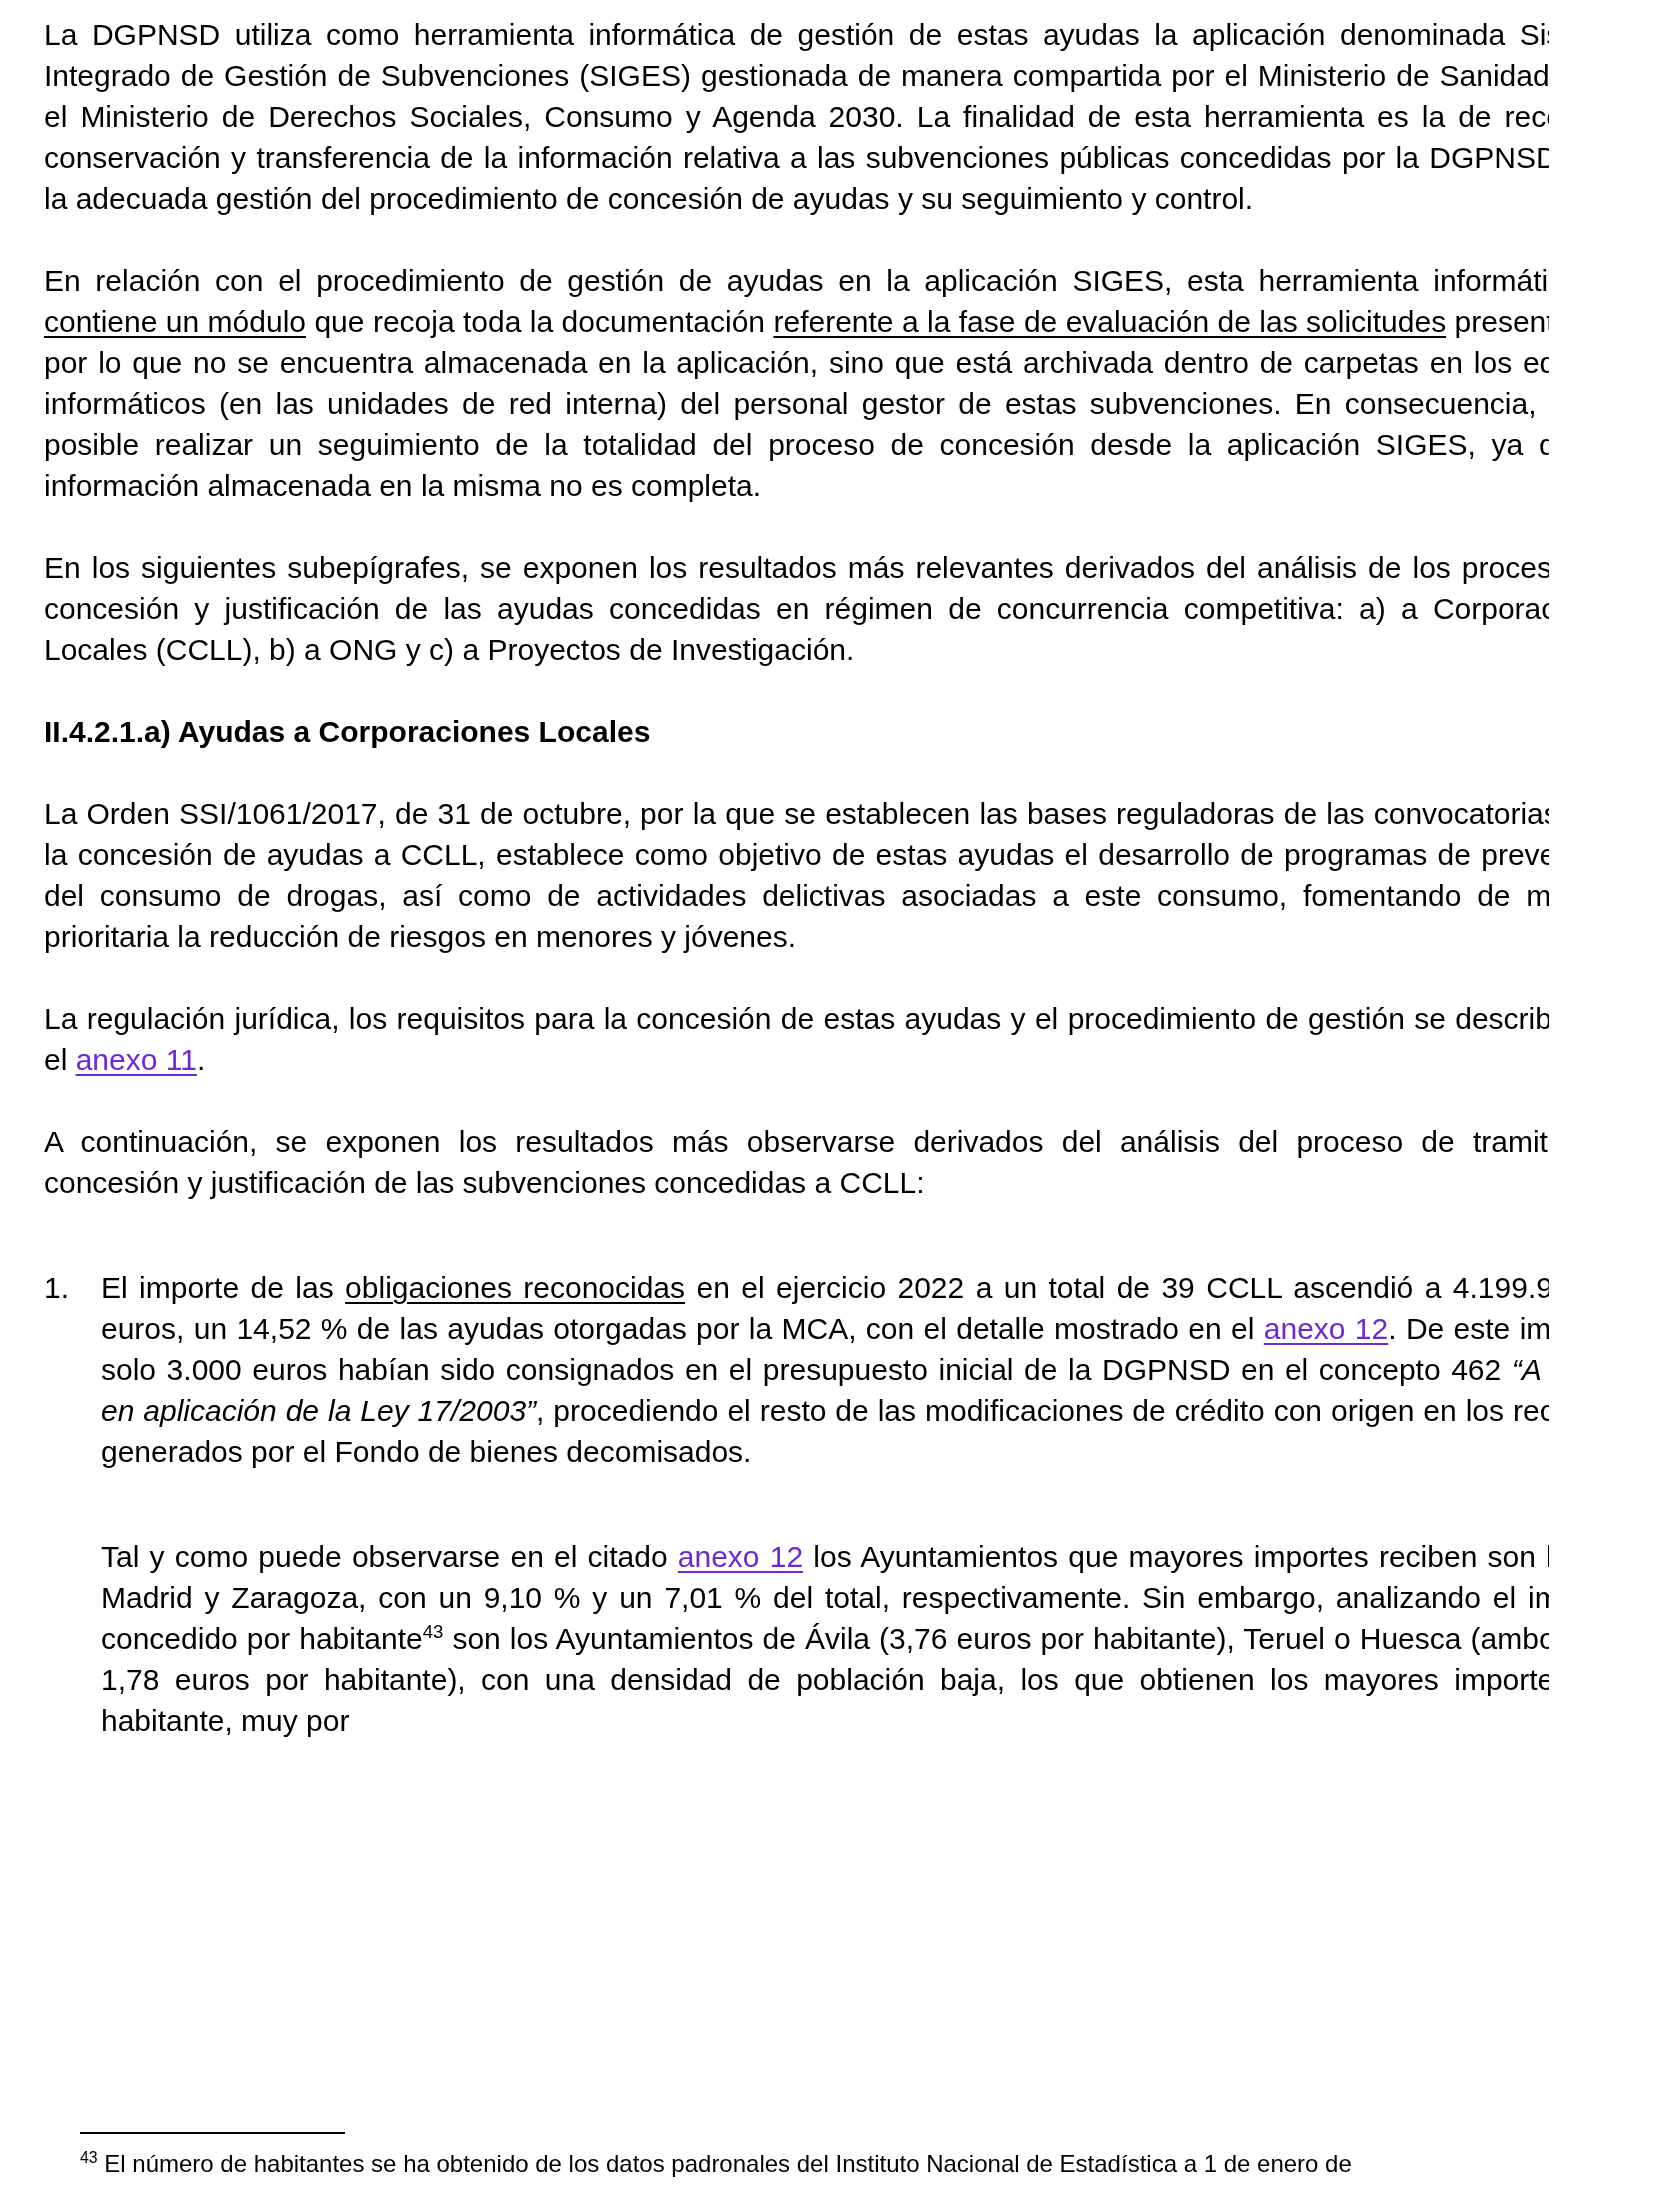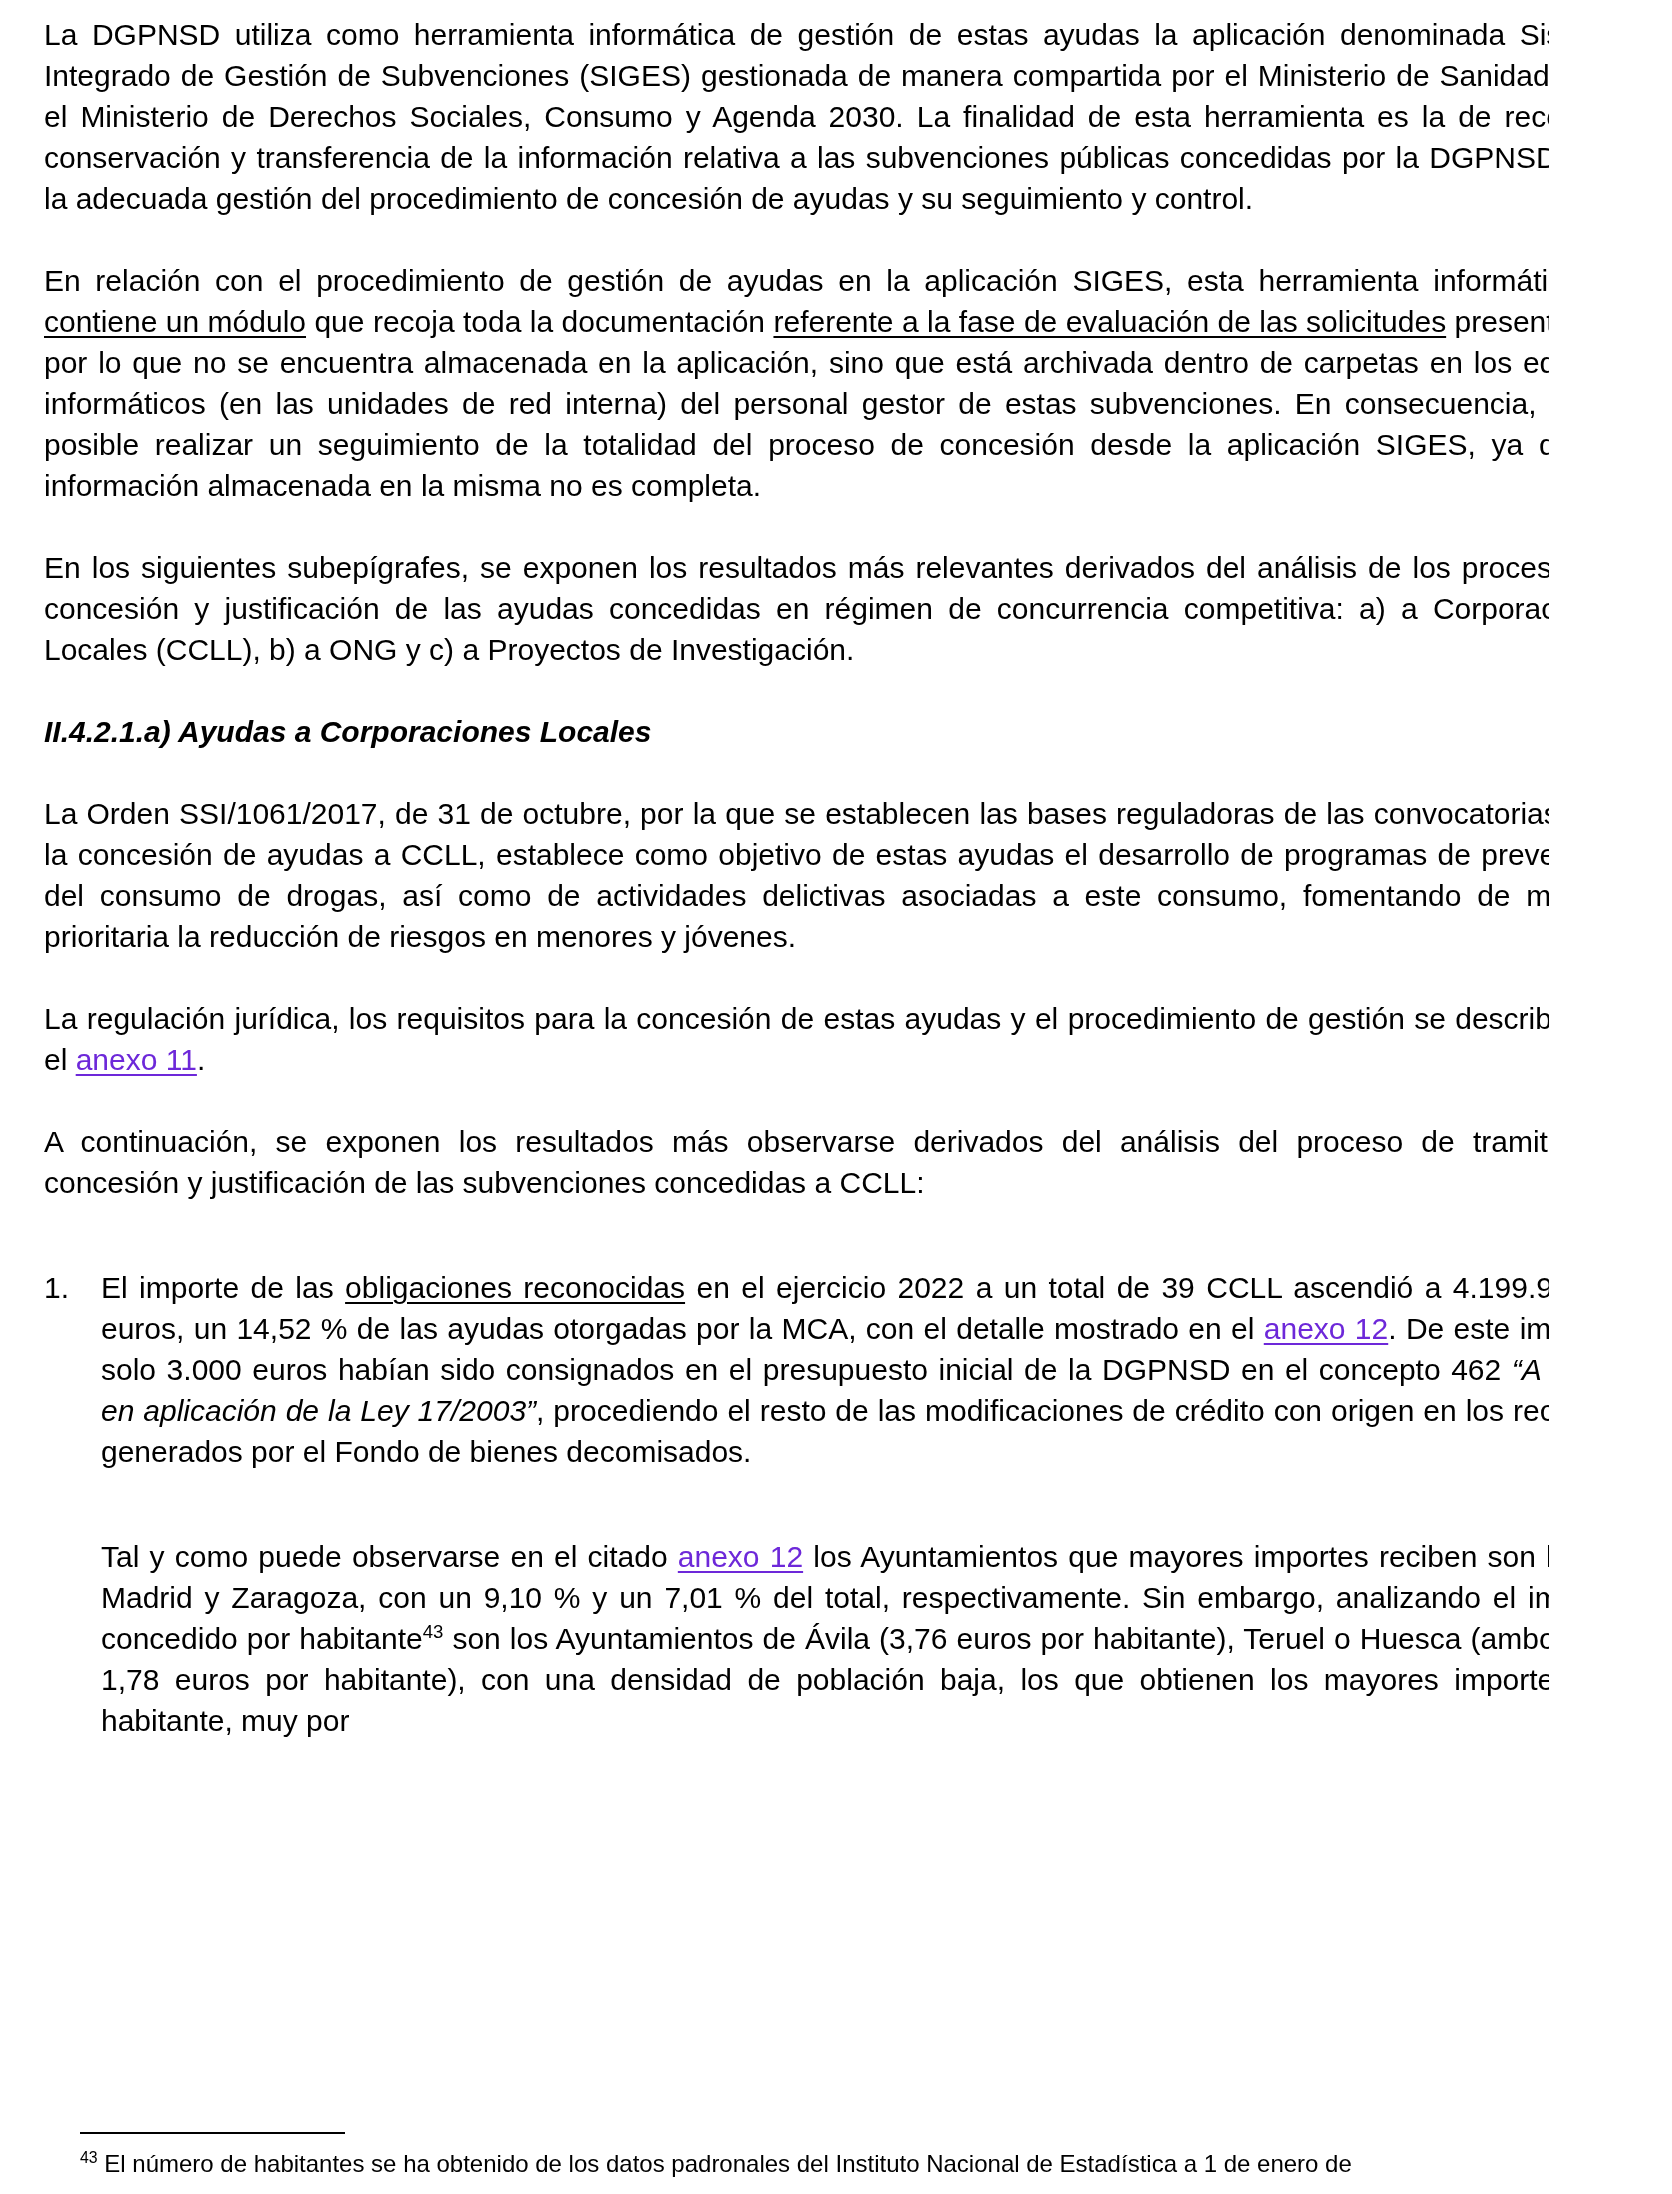--- a/index.html
+++ b/index.html
@@ -31,21 +31,20 @@
     text-align: justify;
     text-justify: inter-word;
     letter-spacing: 0px;
   }
   .gap-para { height: 41px; }
   .heading {
     margin: 0;
     padding: 0;
     font-size: 30px;
     line-height: 41px;
-    font-style: italic;
     text-align: left;
   }
   u.ul { text-decoration: underline; text-decoration-thickness: 2.4px; text-underline-offset: 4px; }
   a.doclink {
     color: #6d28d9;
     text-decoration: underline;
     text-decoration-thickness: 2.4px;
     text-underline-offset: 4px;
   }
   i.it { font-style: italic; }

